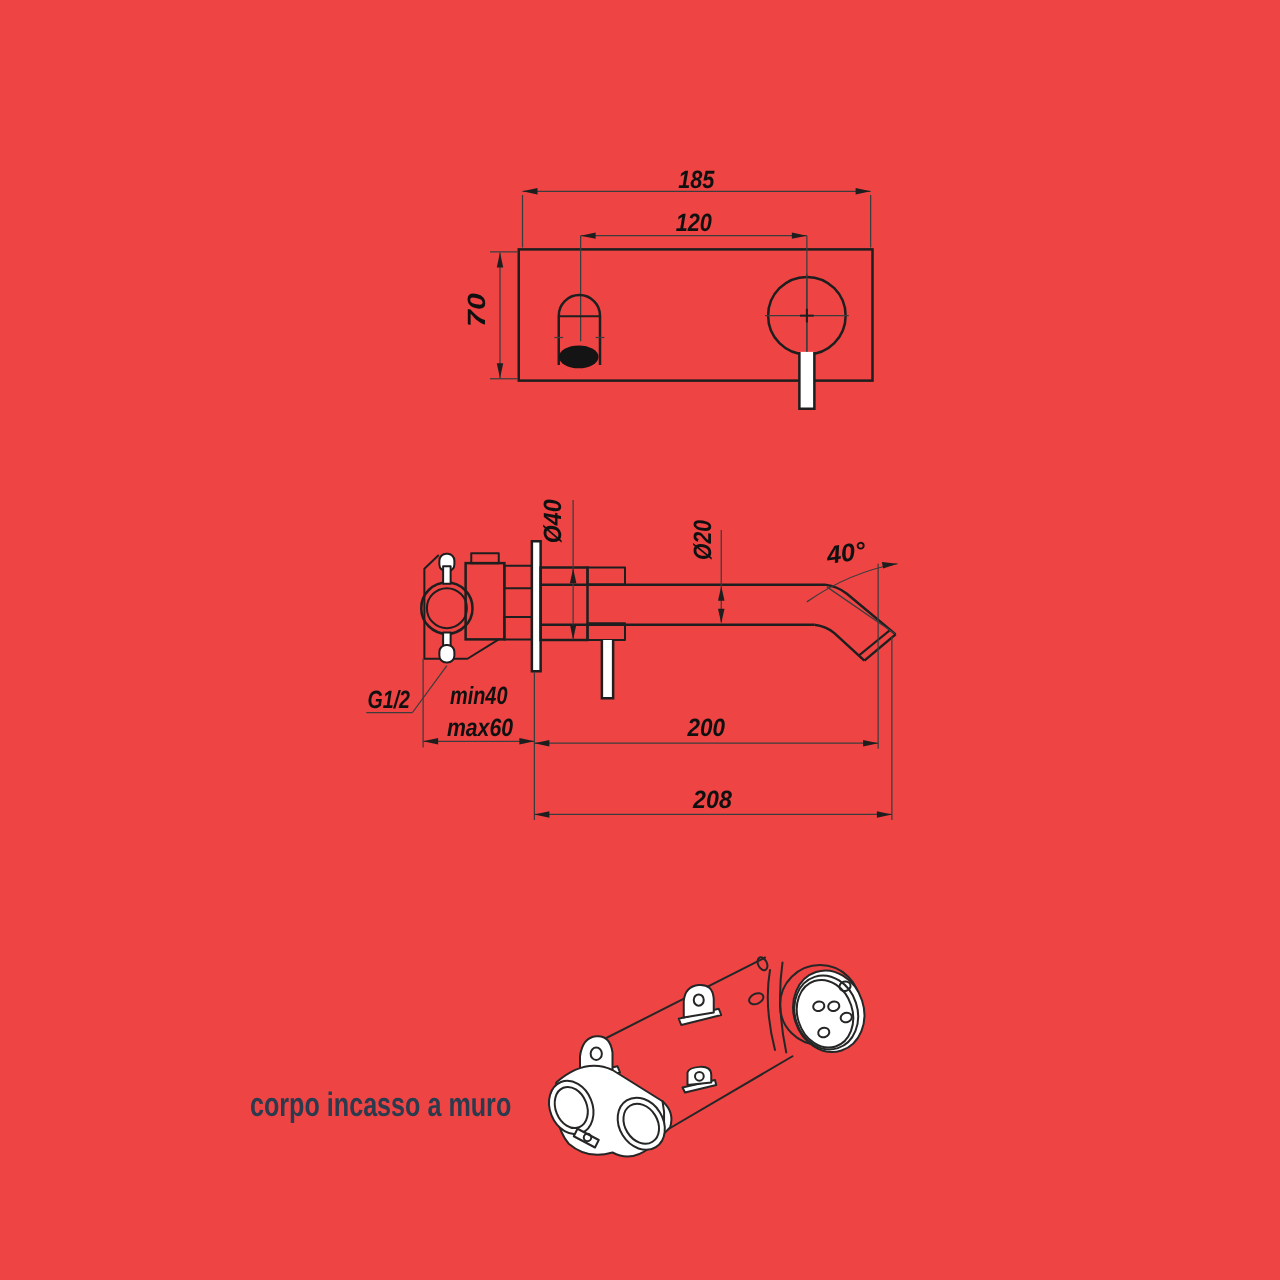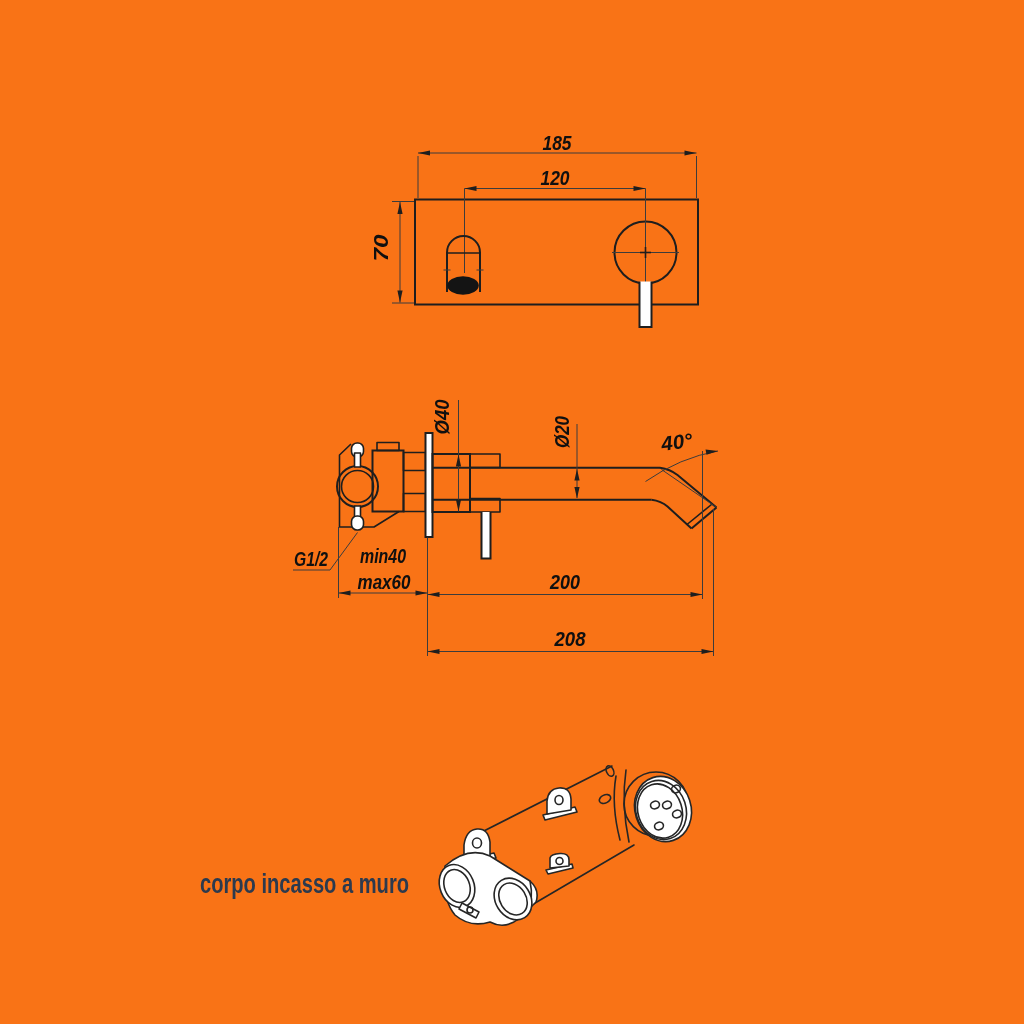--- a/index.html
+++ b/index.html
@@ -1,16 +1,16 @@
 <!DOCTYPE html>
 <html><head>
 <meta charset="utf-8">
 <style>
   html,body{margin:0;padding:0;background:#ffffff;}
-  .stage{position:relative;width:1024px;height:1024px;background:#f97316;overflow:hidden;
+  .stage{position:relative;width:1024px;height:1024px;background:#ef4444;overflow:hidden;
          font-family:"Liberation Sans", sans-serif;}
   svg{position:absolute;left:0;top:0;}
   .ln  {stroke:#1e1e1e;stroke-width:2;fill:none;stroke-linecap:butt;stroke-linejoin:miter;}
   .ln15{stroke:#1e1e1e;stroke-width:1.6;fill:none;stroke-linejoin:round;}
   .thin{stroke:#3c3c3c;stroke-width:1;fill:none;}
   .wfill{fill:#ffffff;}
   .arr {fill:#1e1e1e;stroke:none;}
   .dim {font-family:"Liberation Sans", sans-serif;font-style:italic;font-weight:700;
         font-size:20px;fill:#101010;}
   .cap {font-family:"Liberation Sans", sans-serif;font-weight:700;font-size:27px;}

